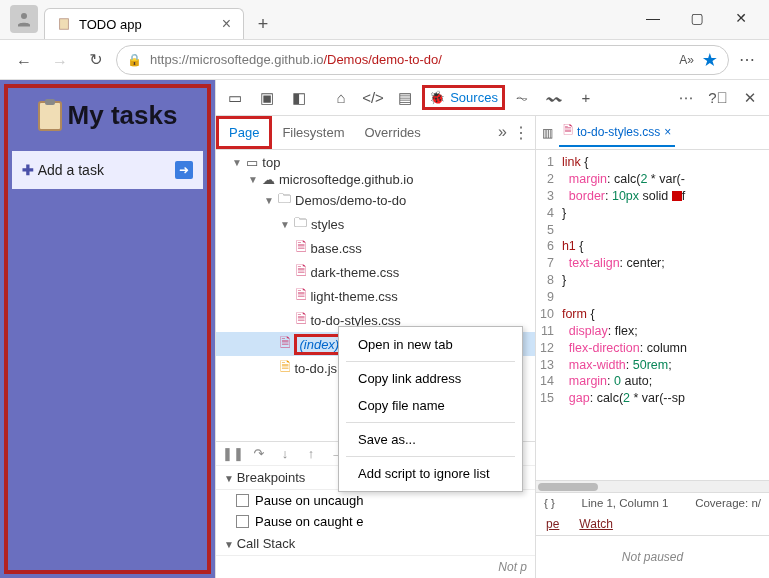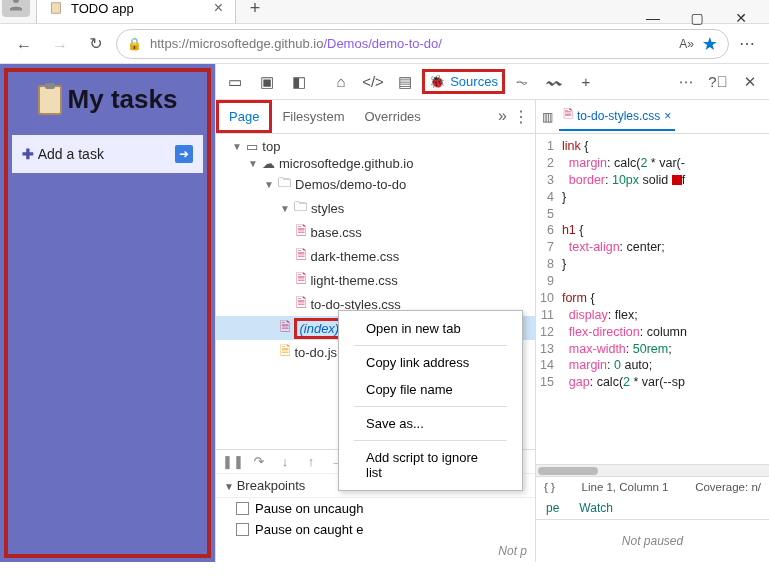--- a/index.html
+++ b/index.html
@@ -1,34 +1,34 @@
 <!DOCTYPE html>
 <html><head>
 <meta charset="utf-8">
 <style>
 * { margin: 0; padding: 0; box-sizing: border-box; font-family: "Segoe UI", Arial, sans-serif; }
 body { width: 769px; height: 578px; background: #fff; overflow: hidden; position: relative; }
 
 .window-controls { position: absolute; top: 0; right: 0; display: flex; padding: 4px 6px; }
 .window-controls span { width: 44px; height: 28px; display: flex; align-items: center; justify-content: center; font-size: 14px; color: #333; }
 
-.titlebar { height: 24px; background: #f7f7f7; display: flex; align-items: flex-end; padding: 0 0; border-bottom: 1px solid #ddd; }
+.titlebar { height: 40px; background: #f7f7f7; display: flex; align-items: flex-end; padding: 0 8px; border-bottom: 1px solid #ddd; }
 .avatar { width: 28px; height: 28px; background: #ccc; border-radius: 4px; margin: 0 6px 6px 2px; display:flex; align-items:center; justify-content:center; }
 .avatar svg { width: 18px; height: 18px; fill:#888; }
 .tab { background: #fff; border: 1px solid #ccc; border-bottom: none; border-radius: 6px 6px 0 0; padding: 6px 12px; display: flex; align-items: center; gap: 8px; min-width: 200px; font-size: 13px; }
 .tab .favicon { width: 14px; height: 14px; }
 .tab .close-x { margin-left: auto; color: #666; font-size: 16px; }
 .newtab { width: 30px; height: 30px; display: flex; align-items: center; justify-content: center; color: #555; font-size: 18px; margin-left: 4px; }
 
 .toolbar { height: 40px; display: flex; align-items: center; padding: 0 8px; gap: 4px; border-bottom: 1px solid #e0e0e0; }
 .nav-btn { width: 32px; height: 32px; display: flex; align-items: center; justify-content: center; color: #555; font-size: 16px; }
 .addressbar { flex: 1; height: 30px; border: 1px solid #ccc; border-radius: 15px; display: flex; align-items: center; padding: 0 10px; font-size: 13px; gap:8px; }
 .addressbar .lock { color:#666; font-size:12px; }
 .url-text { color:#777; }
-.url-text .path { color:#8b5cf6; }
+.url-text .path { color:#b91c1c; }
 .star { color: #0078d4; font-size: 18px; }
 .dots { color: #555; font-size: 16px; padding:0 6px; }
 
 .content { display: flex; height: calc(100% - 80px); }
 
 .page { width: 215px; background: #6a6fbf; position: relative; padding: 20px 8px 10px; }
 .page-outline { position:absolute; inset:4px; border:4px solid #b22222; pointer-events:none; }
 .page h1 { color: #14131f; font-size: 26px; font-weight: 800; display: flex; align-items: center; gap: 6px; justify-content: center; margin-bottom: 20px; }
 .clipboard-icon { width:24px; height:30px; background:#f0ddb5; border:2px solid #b0895c; border-radius:3px; position:relative; }
 .clipboard-icon::before { content:""; position:absolute; top:-4px; left:5px; right:5px; height:6px; background:#888; border-radius:2px; }
@@ -61,21 +61,21 @@
 .tree .ind3 { padding-left:48px; }
 .tree .ind4 { padding-left:64px; }
 .tree .ind5 { padding-left:80px; }
 .tw { color:#777; font-size:10px; width:10px; }
 .folder-i { color:#555; }
 .file-doc { color:#c36; }
 .file-js { color:#e90; }
 .selected-row { background:#cde3f8; position:relative; }
 .selidx { border:3px solid #c22; padding:0 2px; color:#0066cc; font-style:italic; }
 
-.context-menu { position:absolute; left:122px; top:210px; width:185px; background:#fff; border:1px solid #bbb; box-shadow:2px 2px 6px rgba(0,0,0,0.2); font-size:13px; z-index:10; padding:4px 15px; }
+.context-menu { position:absolute; left:122px; top:210px; width:185px; background:#fff; border:1px solid #bbb; box-shadow:2px 2px 6px rgba(0,0,0,0.2); font-size:13px; z-index:10; padding:4px 7px; }
 .context-menu .mi { padding:6px 12px; }
 .context-menu .sep { height:1px; background:#ddd; margin:3px 0; }
 .override-box { border:3px solid #c22; margin:0 4px; padding:3px 8px; }
 
 .bottom-panels { border-top:1px solid #ddd; font-size:13px; }
 .dbg-controls { display:flex; gap:4px; padding:4px 6px; border-bottom:1px solid #eee; color:#888; }
 .dbg-controls span { width:22px; text-align:center; }
 .panel-h { padding:4px 8px; border-bottom:1px solid #eee; color:#333; }
 .panel-h::before { content:"▼ "; font-size:10px; color:#666; }
 .chk-row { padding:3px 8px 3px 20px; display:flex; align-items:center; gap:6px; white-space:nowrap; overflow:hidden; }
@@ -87,21 +87,21 @@
 .filetab { color:#0066cc; display:flex; align-items:center; gap:4px; padding:3px 4px; border-bottom:2px solid #0078d4; }
 .code-area { flex:1; font-family: Consolas, monospace; font-size:12.5px; display:flex; overflow:hidden; line-height:1.35; }
 .gutter { text-align:right; color:#888; padding:4px 8px 4px 4px; }
 .code-lines { padding:4px 0; white-space:pre; color:#222; }
 .sel { color:#a31515; }
 .prop { color:#ec4899; }
 .num { color:#098658; }
 .swatch { display:inline-block; width:10px; height:10px; background:#c00; vertical-align:middle; }
 .code-status { border-top:1px solid #ddd; font-size:11.5px; color:#555; padding:4px 8px; display:flex; justify-content:space-between; }
 .scope-tabs { display:flex; border-bottom:1px solid #ddd; font-size:12px; }
-.scope-tabs span { padding:4px 10px; color:#0f766e; }
+.scope-tabs span { padding:4px 10px; color:#7f1d1d;text-decoration:underline; }
 .notpaused2 { text-align:center; color:#888; font-style:italic; padding:14px; font-size:12px; }
 .scroll-track { height:12px; background:#f0f0f0; border-top:1px solid #ddd; position:relative; }
 .scroll-thumb { position:absolute; left:2px; top:2px; height:8px; width:60px; background:#bbb; border-radius:4px; }
 </style>
 </head>
 <body>
 
 <div class="window-controls">
   <span>—</span>
   <span>▢</span>
@@ -260,20 +260,21 @@
           </div>
           <div class="panel-h">Breakpoints</div>
           <div class="chk-row">
               <span class="chk"></span>
               <span>Pause on uncaugh</span>
             </div>
           <div class="chk-row">
               <span class="chk"></span>
               <span>Pause on caught e</span>
             </div>
+          <div class="panel-h">Call Stack</div>
           <div class="notpaused">Not p</div>
         </div>
       </div>
 
       <div class="code-col">
         <div class="filetab-bar">
           <span style="color:#555">▥</span>
           <div class="filetab">
             <span class="file-doc">🗎</span>
             <span>to-do-styles.css</span>

